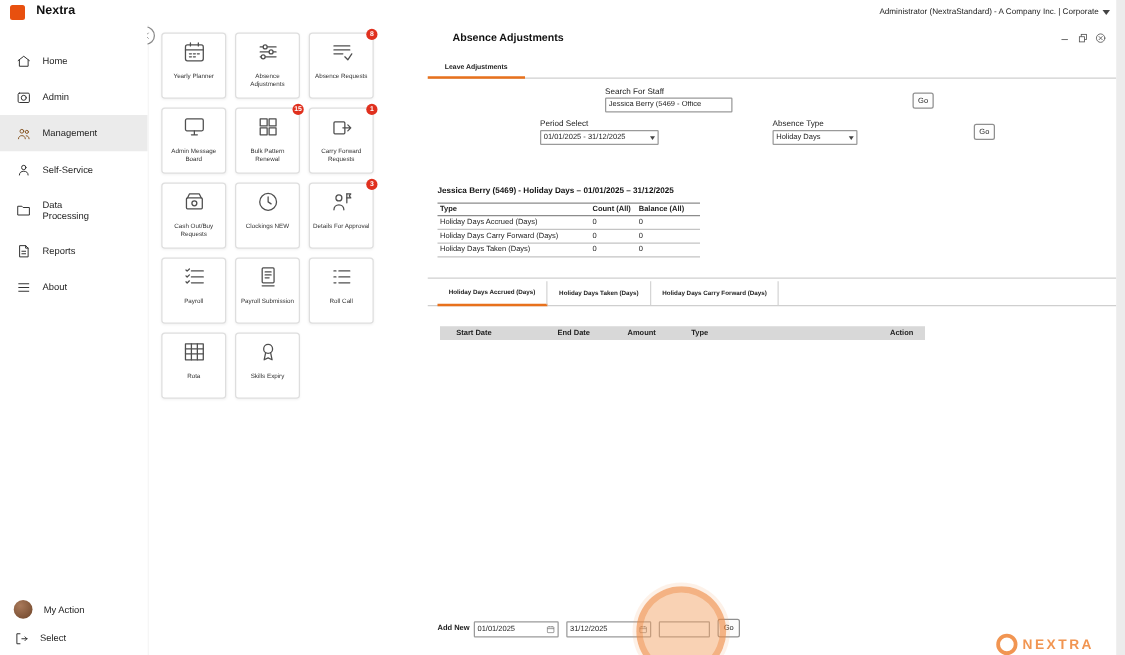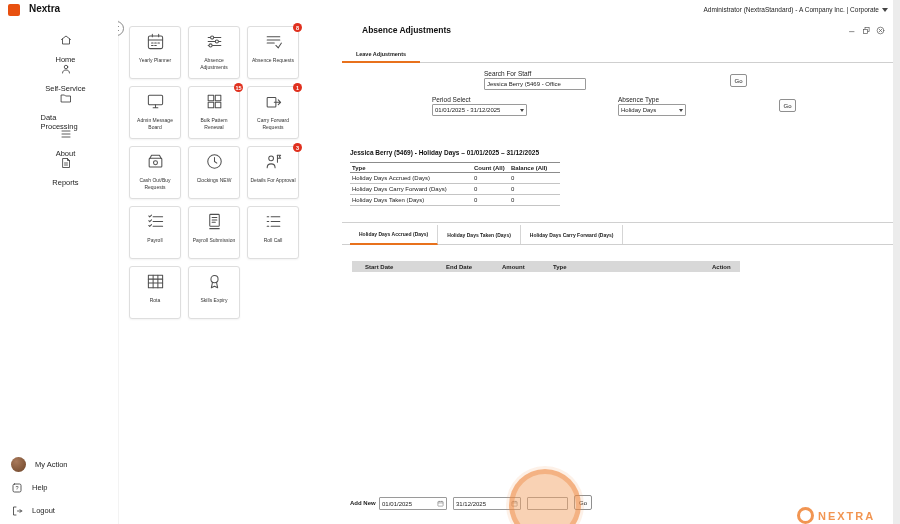--- a/index.html
+++ b/index.html
@@ -9,21 +9,21 @@
   
   .topbar { position:absolute; left:0; top:0; width:900px; height:20px; background:#fff; z-index:6; }
   .logo { position:absolute; left:8px; top:4px; width:12px; height:12px; background:#e8500f; border-radius:2px; }
   .brand { position:absolute; left:29px; top:3px; font-size:10px; font-weight:bold; color:#111; }
   .user-menu { position:absolute; right:12px; top:6px; font-size:6.5px; color:#222; display:flex; align-items:center; gap:3px; cursor:pointer; }
   .caret-down { width:0; height:0; border-left:3px solid transparent; border-right:3px solid transparent; border-top:4px solid #444; }
 
   
   .sidebar { position:absolute; left:0; top:20px; width:118px; height:504px; background:#fff; z-index:4; }
   .nav-list { padding-top:14px; }
-  .nav-item { display:flex; align-items:center; gap:9px; padding-left:13px; height:29px; font-size:7.5px; color:#1d1d1d; cursor:pointer;flex-direction:column; }
+  .nav-item { display:flex; align-items:center; gap:9px; padding-left:13px; height:29px; font-size:7.5px; color:#1d1d1d; cursor:pointer; }
   .nav-item.tall { height:36px; }
   .nav-item.active { background:#ebebeb; }
   .nav-label { line-height:1.2; max-width:50px; }
   .nav-item svg, .footer-item svg { width:12px; height:12px; flex:none; fill:none; stroke:#333; stroke-width:1.6; stroke-linecap:round; stroke-linejoin:round; }
   .nav-item.active svg { stroke:#8a5a2a; }
   .sidebar-footer { position:absolute; left:0; bottom:2px; width:118px; }
   .footer-item { display:flex; align-items:center; gap:9px; padding-left:11px; height:23px; font-size:7.5px; color:#1d1d1d; cursor:pointer; }
   .avatar { width:15px; height:15px; border-radius:50%; background:radial-gradient(circle at 35% 30%, #a9795a, #6d4428); flex:none; }
 
   
@@ -111,63 +111,72 @@
   <div class="nav-list">
     <div class="nav-item">
       <svg viewBox="0 0 24 24">
           <path d="M3 11l9-7 9 7"></path>
           <path d="M5 10v10h14V10"></path>
         </svg>
       <span class="nav-label">Home</span>
     </div>
     <div class="nav-item">
       <svg viewBox="0 0 24 24">
+          <rect x="3" y="5" width="18" height="15" rx="2"></rect>
+          <circle cx="12" cy="12.5" r="4"></circle>
+        </svg>
+      <span class="nav-label">Admin</span>
+    </div>
+    <div class="nav-item active">
+      <svg viewBox="0 0 24 24">
+          <circle cx="9" cy="8" r="3"></circle>
+          <path d="M3.5 20c0-3 2.5-5 5.5-5s5.5 2 5.5 5"></path>
+          <circle cx="17" cy="9" r="2.5"></circle>
+          <path d="M16 15.2c2.6.2 4.5 2 4.5 4.8"></path>
+        </svg>
+      <span class="nav-label">Management</span>
+    </div>
+    <div class="nav-item">
+      <svg viewBox="0 0 24 24">
           <circle cx="12" cy="8" r="3.5"></circle>
           <path d="M5 20c0-4 3-6 7-6s7 2 7 6"></path>
         </svg>
       <span class="nav-label">Self-Service</span>
     </div>
     <div class="nav-item tall">
       <svg viewBox="0 0 24 24">
           <path d="M3 6h6l2 2h10v12H3z"></path>
         </svg>
       <span class="nav-label">Data Processing</span>
     </div>
     <div class="nav-item">
       <svg viewBox="0 0 24 24">
-          <path d="M4 6h16M4 12h16M4 18h16"></path>
-        </svg>
-      <span class="nav-label">About</span>
-    </div>
-    <div class="nav-item">
-      <svg viewBox="0 0 24 24">
           <path d="M6 3h9l4 4v14H6z"></path>
           <path d="M15 3v4h4M9 12h6M9 16h6"></path>
         </svg>
       <span class="nav-label">Reports</span>
+    </div>
+    <div class="nav-item">
+      <svg viewBox="0 0 24 24">
+          <path d="M4 6h16M4 12h16M4 18h16"></path>
+        </svg>
+      <span class="nav-label">About</span>
     </div>
   </div>
   <div class="sidebar-footer">
     <div class="footer-item">
       <span class="avatar"></span>
       <span class="nav-label">My Action</span>
     </div>
     <div class="footer-item">
       <svg viewBox="0 0 24 24">
-          <rect x="4" y="4" width="16" height="16" rx="3"></rect>
-          <text x="12" y="16.5" font-size="11" text-anchor="middle" fill="#333" stroke="none">?</text>
-        </svg>
-      <span class="nav-label">Help</span>
-    </div>
-    <div class="footer-item">
-      <svg viewBox="0 0 24 24">
           <path d="M10 4H5v16h5"></path>
           <path d="M13 12h8m0 0l-3-3m3 3l-3 3"></path>
         </svg>
-      <span class="nav-label">Logout</span>
+      <span class="nav-label">Select</span>
     </div>
   </div>
 </nav>
 
 <section class="tilepanel">
   <div class="back-btn">
     <svg viewBox="0 0 18 18">
         <polyline points="9,5 5,9 9,13"></polyline>
         <polyline points="13,5 9,9 13,13"></polyline>
       </svg>

